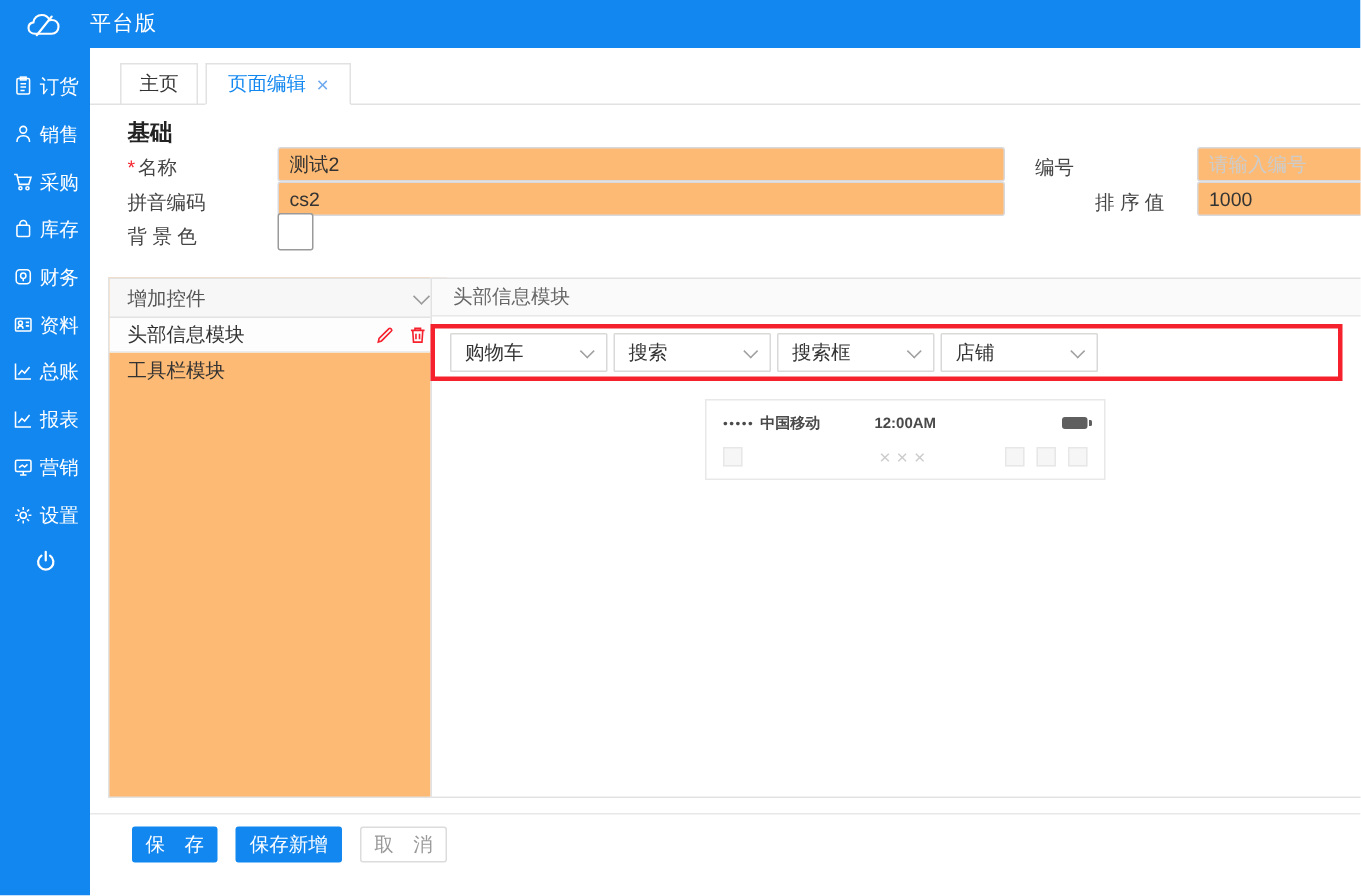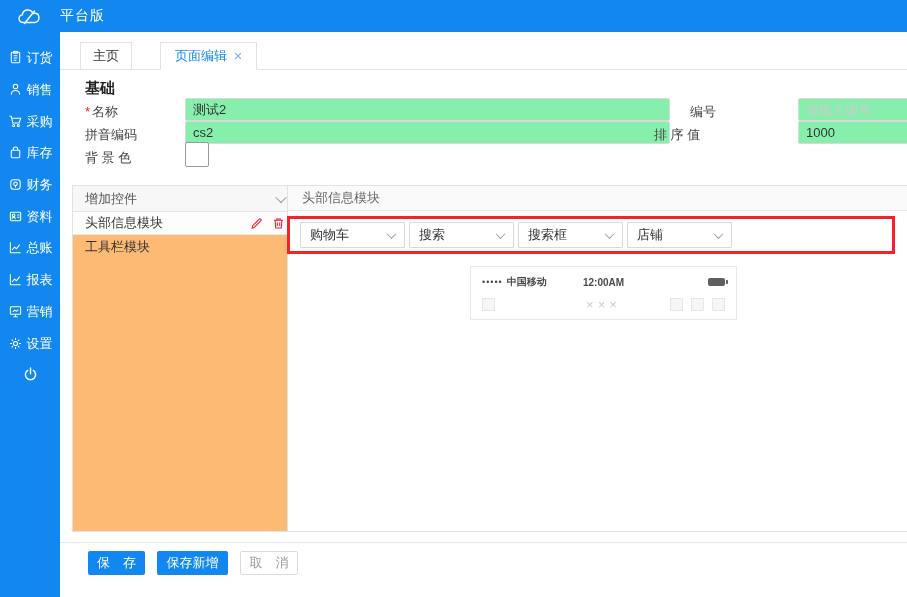--- a/index.html
+++ b/index.html
@@ -24,43 +24,43 @@
   .side-item .lbl { line-height:1; }
 
   
   .tabbar { position:absolute; left:60px; top:32px; width:847px; height:38px;
     background:#fff; border-bottom:1px solid #e2e2e2; display:flex;
     align-items:flex-end; padding-left:20px; }
   .tab { height:28px; margin-bottom:-1px; padding:0 12px; background:#fff;
     border:1px solid #e2e2e2; display:flex; align-items:center; gap:7px;
     font-size:13px; color:#333; cursor:pointer; }
   .tab.t2 { margin-left:6px; }
-  .tab.t3 { margin-left:28px; padding:0 14px; }
+  .tab.t3 { margin-left:5px; padding:0 14px; }
   .tab.active { color:#1287f0; border-bottom:1px solid #fff; }
   .tab-close { color:#6fa9ef; font-size:14px; line-height:1; cursor:pointer; }
 
   
   .sec-title { position:absolute; left:85px; top:79px; font-size:15px; font-weight:bold; color:#222; }
   .f-label { position:absolute; font-size:13px; color:#444; white-space:pre; }
   .req { color:#f5222d; margin-right:2px; }
   .f-input { position:absolute; height:23px; border:1px solid #d9d9dd; border-radius:2px;
-    font-size:13px; color:#333; padding:0 7px; outline:none; background:#86efac;
+    font-size:13px; color:#333; padding:0 7px; outline:none; background:#fdba74;
     font-family:"Liberation Sans", sans-serif; }
   .f-input::placeholder { color:#ccc; }
   .lbl-name   { left:85px;  top:103px; }
   .inp-name   { left:185px; top:98px;  width:485px; }
   .lbl-pinyin { left:85px;  top:126px; }
   .inp-pinyin { left:185px; top:121px; width:485px; }
   .lbl-bg     { left:85px;  top:149px; }
   .color-box  { position:absolute; left:185px; top:142px; width:24px; height:25px;
     border:1px solid #9a9a9a; border-radius:2px; background:#fff;
     box-shadow:inset 0 0 0 3px #fff; cursor:pointer; }
   .lbl-code   { left:690px; top:103px; }
   .inp-code   { left:798px; top:98px;  width:170px; }
-  .lbl-sort   { left:654px; top:126px; }
+  .lbl-sort   { left:730px; top:126px; }
   .inp-sort   { left:798px; top:121px; width:170px; }
 
   
   .widget-panel { position:absolute; left:72px; top:185px; width:226px; height:347px;
     border:1px solid #e2e2e2; background:#fdba74; }
   .wp-header { height:26px; background:#f7f7f7; border-bottom:1px solid #e2e2e2;
     display:flex; align-items:center; justify-content:space-between;
     padding:0 12px; font-size:13px; color:#555; cursor:pointer; }
   .wp-item { height:23px; display:flex; align-items:center; padding:0 12px;
     font-size:13px; color:#333; cursor:pointer; }

